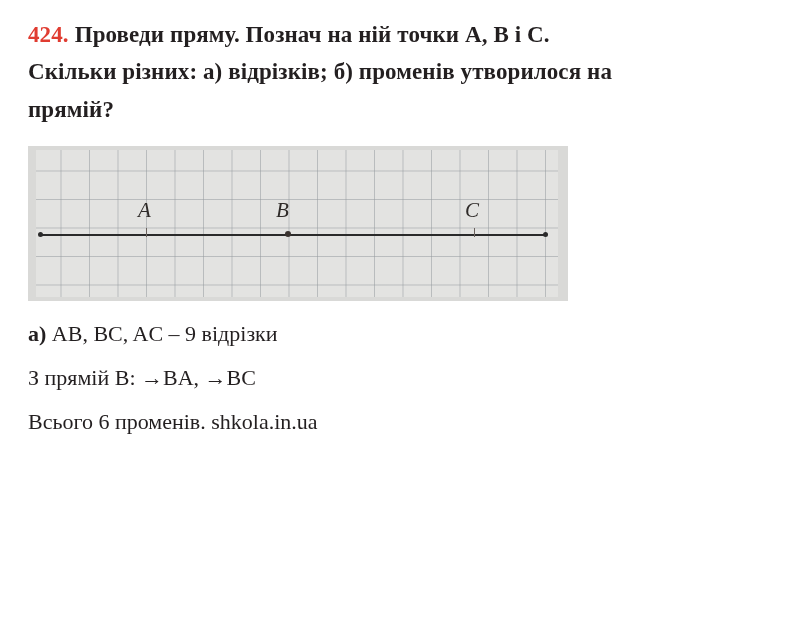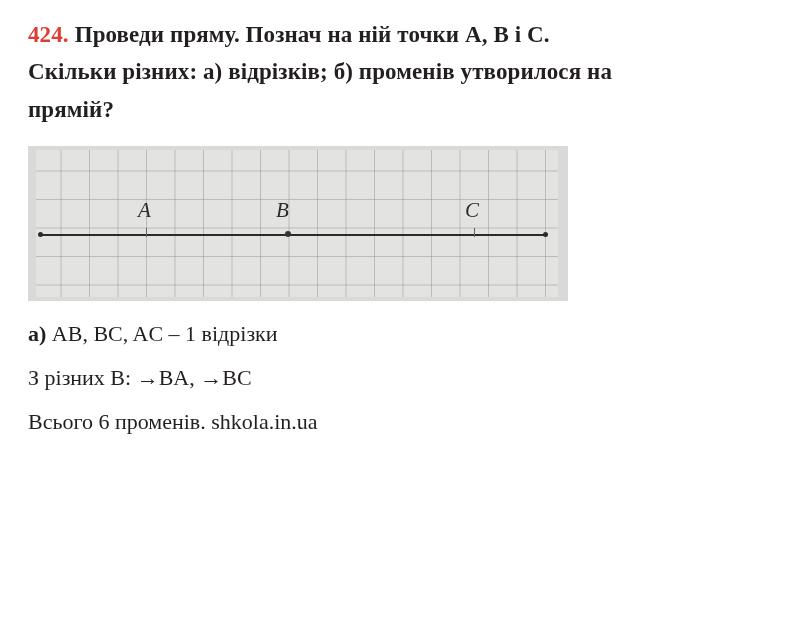--- a/index.html
+++ b/index.html
@@ -139,23 +139,23 @@
     <div class="pt-dot" style="left:257px;"></div>
     <div class="pt-label" style="left:248px;">B</div>
 
     <div class="tick" style="left:446px;"></div>
     <div class="pt-dot" style="left:444px; opacity:0;"></div>
     <div class="pt-label" style="left:437px;">C</div>
   </div>
 
   <div class="answers">
     <p>
-      <span class="bold-mark">а)</span><span> AB, BC, AC – 1 відрізки</span>
+      <span class="bold-mark">а)</span><span> AB, BC, AC – 9 відрізки</span>
     </p>
     <p>
-      <span>З різних B: →BA, →BC</span>
+      <span>З прямій B: →BA, →BC</span>
     </p>
     <p>
       <span class="site">Всього 6 променів. shkola.in.ua</span>
     </p>
   </div>
 
 </div>
 
 </body></html>

